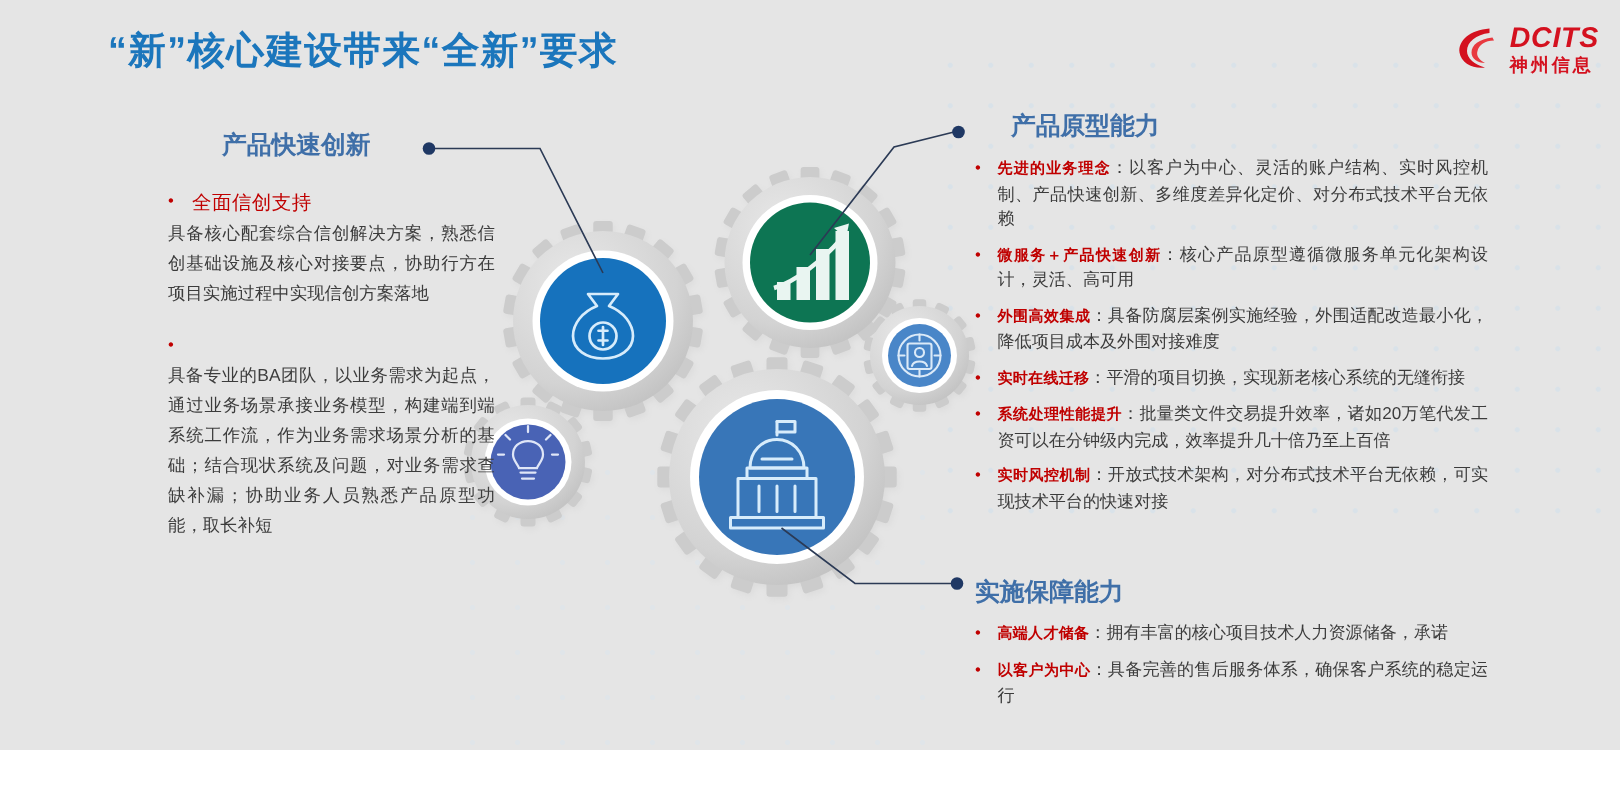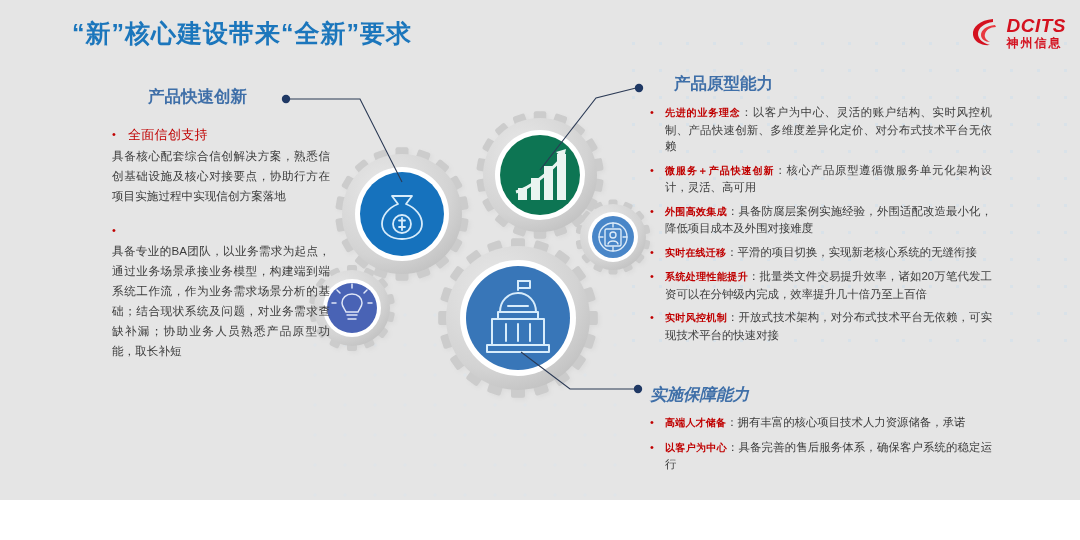--- a/index.html
+++ b/index.html
@@ -75,21 +75,21 @@
   
   .sec-head {
     position: absolute;
     font-size: 16.5px;
     font-weight: bold;
     color: #3f6fa8;
     white-space: nowrap;
   }
   #head-left  { left: 148px; top: 86px; }
   #head-top   { left: 674px; top: 73px; text-align: center; }
-  #head-bot   { left: 650px; top: 384px; font-style: italic; }
+  #head-bot   { left: 650px; top: 384px; }
 
   
   .left-col {
     position: absolute;
     left: 112px; top: 126px;
     width: 218px;
   }
   .l-bullet {
     display: flex;
     margin-bottom: 3px;

